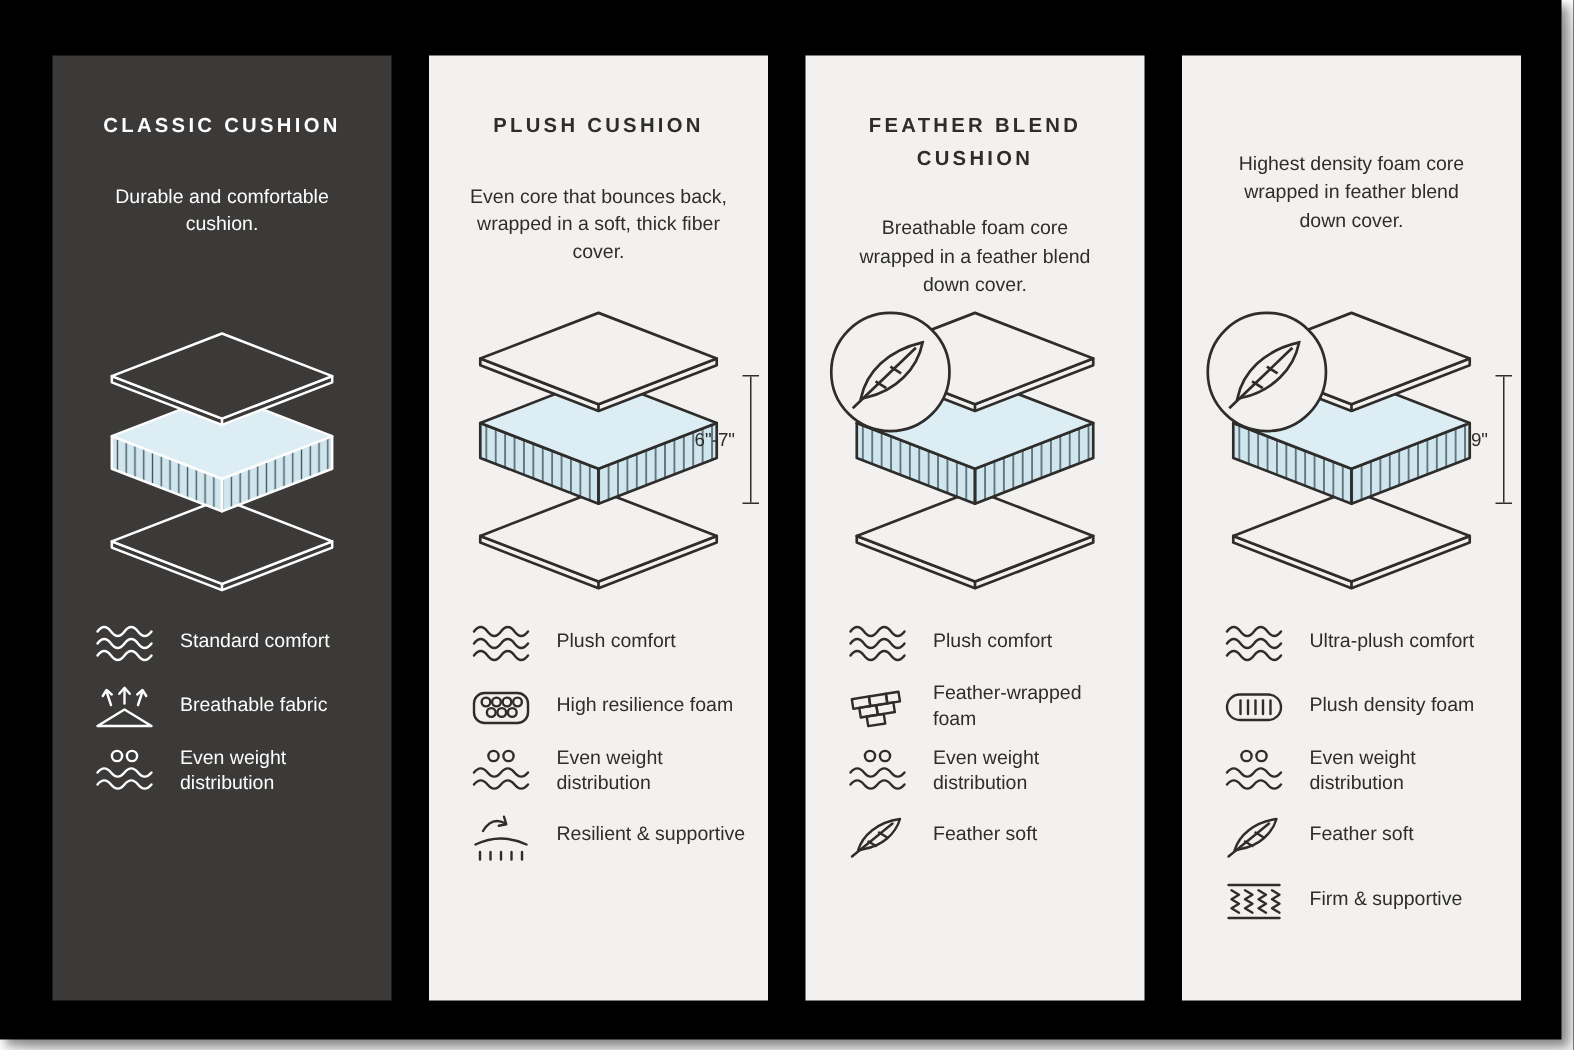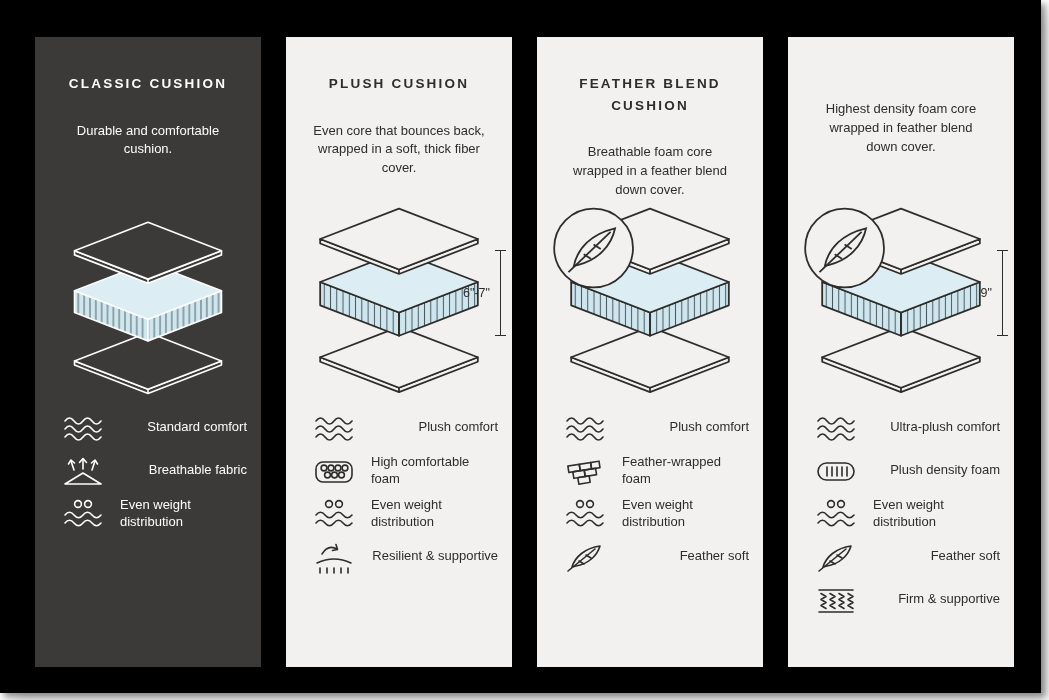--- a/index.html
+++ b/index.html
@@ -62,21 +62,21 @@
   .measure .cap { width:11px; border-top:1.6px solid currentColor; }
   .measure .seg { flex:1; border-left:1.6px solid currentColor; }
   .measure-label { white-space:nowrap; }
 
   .features {
     position:absolute; left:26px; right:14px; top:372px;
     list-style:none;
   }
   .feature {
     display:flex; align-items:center; gap:15px;
-    min-height:37px; margin-bottom:6px;justify-content:space-between;
+    min-height:37px; margin-bottom:6px;
   }
   .f-icon { flex:0 0 44px; height:36px; }
   .f-icon svg { width:44px; height:36px; display:block; }
   .f-icon svg * { fill:none; stroke:currentColor; stroke-width:1.6; stroke-linecap:round; stroke-linejoin:round; }
   .f-label { font-size:13px; line-height:1.25; }
 </style>
 </head>
 <body>
 
 <div class="sheet">
@@ -198,21 +198,21 @@
                 <rect x="4" y="8" width="36" height="20" rx="7"></rect>
                 <circle cx="12" cy="14" r="2.9"></circle>
                 <circle cx="19" cy="14" r="2.9"></circle>
                 <circle cx="26" cy="14" r="2.9"></circle>
                 <circle cx="33" cy="14" r="2.9"></circle>
                 <circle cx="15.5" cy="21" r="2.9"></circle>
                 <circle cx="22.5" cy="21" r="2.9"></circle>
                 <circle cx="29.5" cy="21" r="2.9"></circle>
               </svg>
           </span>
-          <span class="f-label">High comfortable foam</span>
+          <span class="f-label">High resilience foam</span>
         </li>
         <li class="feature">
           <span class="f-icon">
             <svg viewBox="0 0 44 34">
                 <circle cx="17" cy="7" r="3.4"></circle>
                 <circle cx="27" cy="7" r="3.4"></circle>
                 <path d="M4,18 q4.5,-5.5 9,0 t9,0 t9,0 t9,0"></path>
                 <path d="M4,26 q4.5,-5.5 9,0 t9,0 t9,0 t9,0"></path>
               </svg>
           </span>

